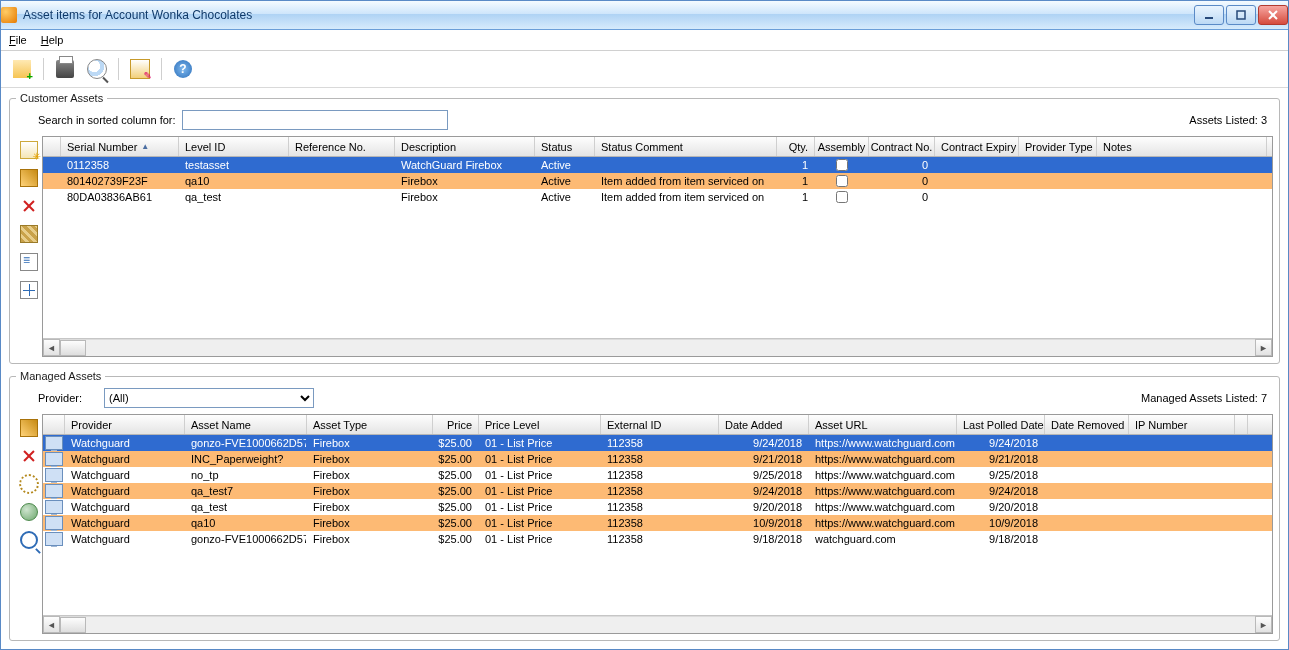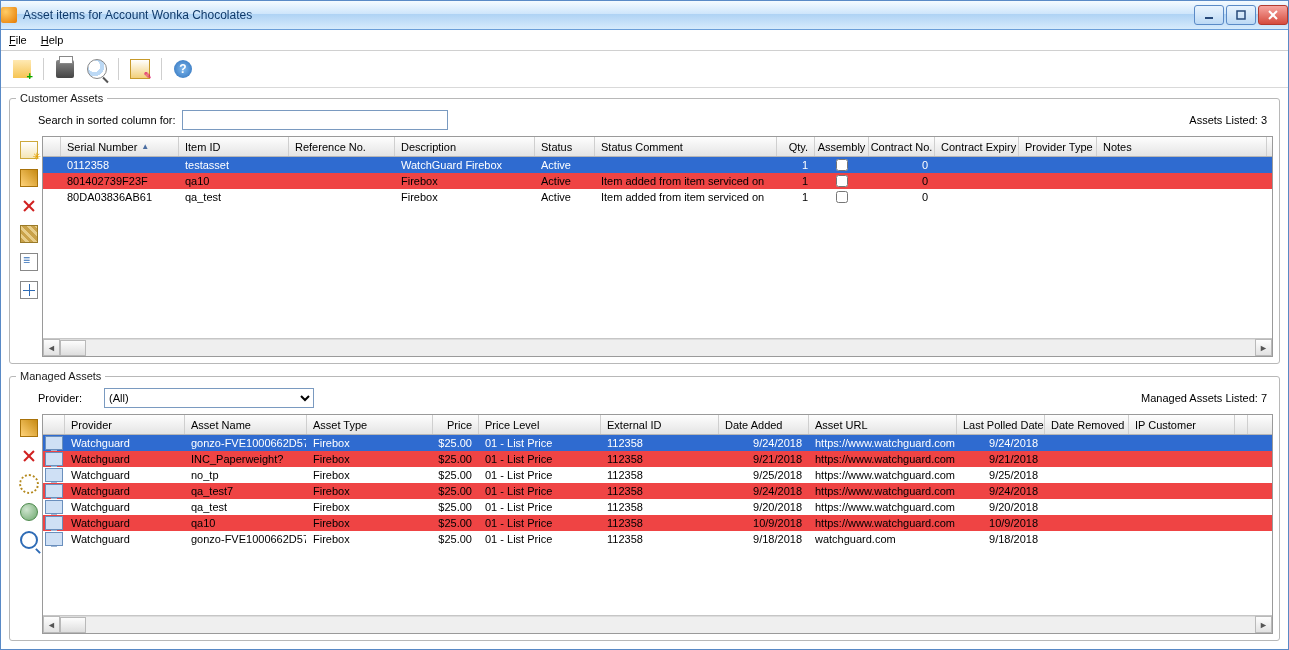--- a/index.html
+++ b/index.html
@@ -209,21 +209,21 @@
   }
   .gridbody {
     flex:1;
     overflow:hidden;
     position:relative;
   }
   .row {
     display:flex;
     height:16px;
   }
-  .row.alt { background:#ef4444; }
+  .row.alt { background:#fdba74; }
   .row.selected { background:#2f6bd0; color:#fff; }
   .row .cell { border-right:1px solid transparent; }
   input.chk {
     width:12px;height:12px;margin:0;
   }
   
   .hscroll {
     height:17px;
     border-top:1px solid #c6c6c6;
     background:#f0f0f0;
@@ -380,21 +380,21 @@
               <span class="ic16 ic-doc"></span>
             </div>
           <div class="sbtn">
               <span class="ic16 ic-grid"></span>
             </div>
         </div>
         <div class="gridwrap">
           <div class="gridheader cA" id="ca-header">
               <div class="col c0"></div>
               <div class="col c1 sorted">Serial Number</div>
-              <div class="col c2">Item ID</div>
+              <div class="col c2">Level ID</div>
               <div class="col c3">Reference No.</div>
               <div class="col c4">Description</div>
               <div class="col c5">Status</div>
               <div class="col c6">Status Comment</div>
               <div class="col c7">Qty.</div>
               <div class="col c8">Assembly</div>
               <div class="col c9">Contract No.</div>
               <div class="col c10">Contract Expiry</div>
               <div class="col c11">Provider Type</div>
               <div class="col c12">Notes</div>
@@ -494,21 +494,21 @@
               <div class="col c1">Provider</div>
               <div class="col c2">Asset Name</div>
               <div class="col c3">Asset Type</div>
               <div class="col c4">Price</div>
               <div class="col c5">Price Level</div>
               <div class="col c6">External ID</div>
               <div class="col c7">Date Added</div>
               <div class="col c8">Asset URL</div>
               <div class="col c9">Last Polled Date</div>
               <div class="col c10">Date Removed</div>
-              <div class="col c11">IP Customer</div>
+              <div class="col c11">IP Number</div>
               <div class="col c12"></div>
             </div>
           <div class="gridbody" id="ma-body">
               <div class="row mA selected">
                 <div class="cell c0">
                   <span class="ic16 ic-monitor"></span>
                 </div>
                 <div class="cell c1">Watchguard</div>
                 <div class="cell c2">gonzo-FVE1000662D57</div>
                 <div class="cell c3">Firebox</div>

